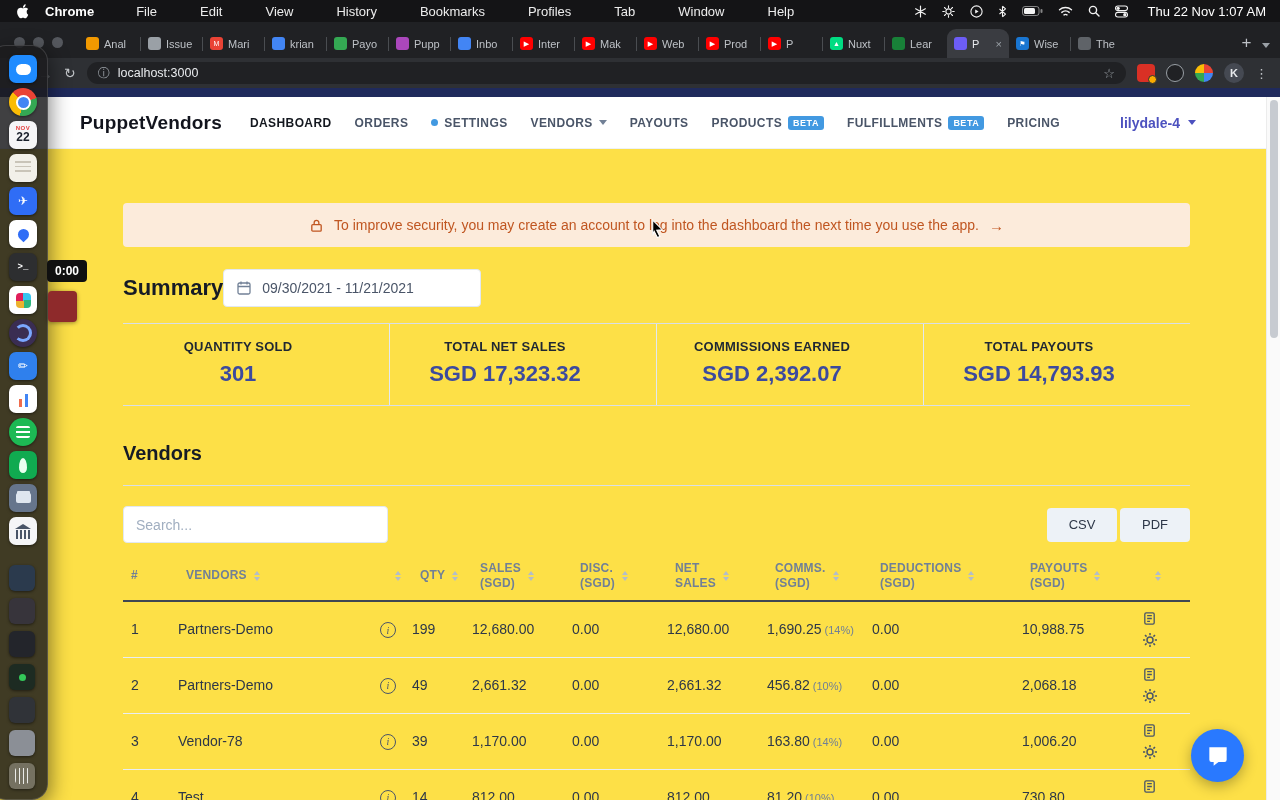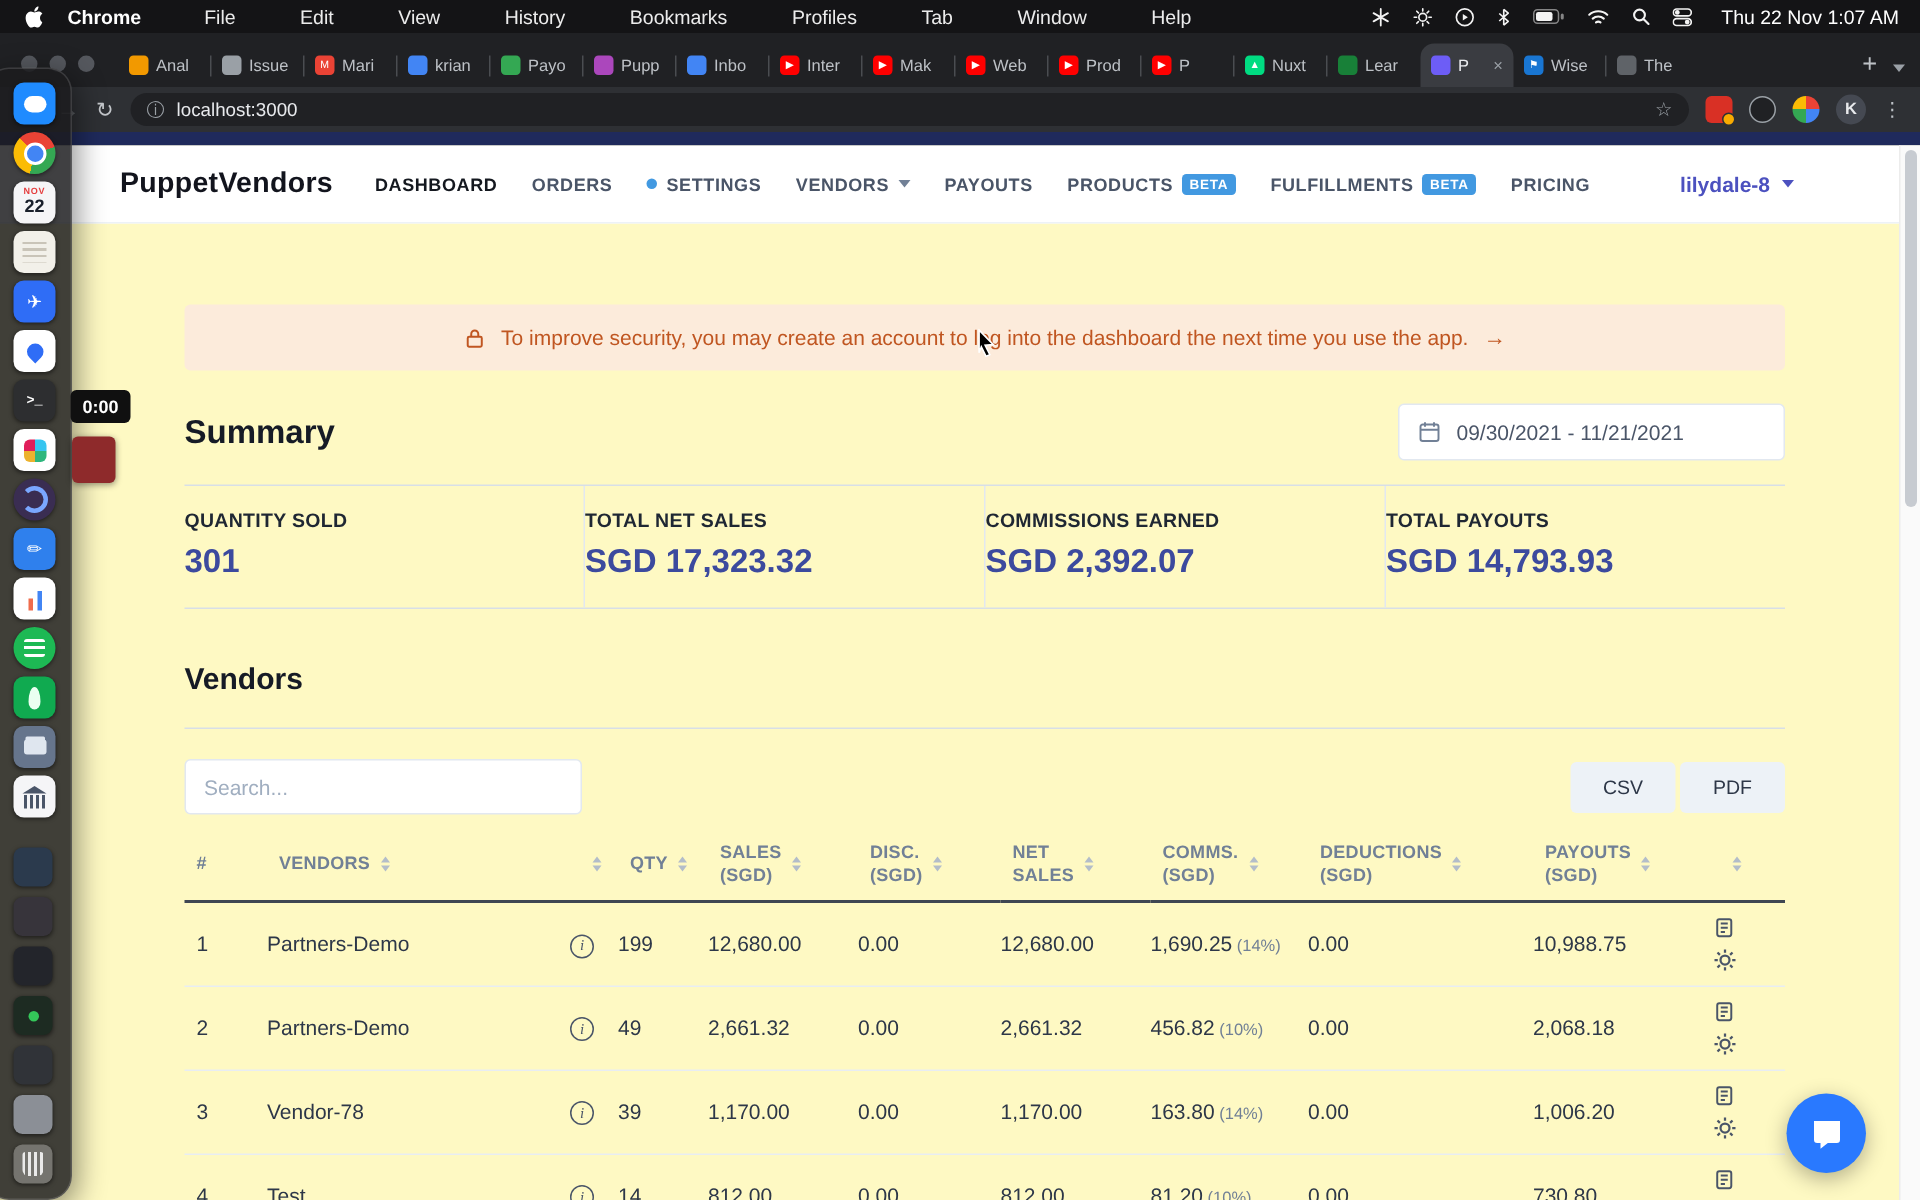--- a/index.html
+++ b/index.html
@@ -41,43 +41,43 @@
   .omni-star { color:#9aa0a6; font-size:13px; }
   .ext { width:18px; height:18px; border-radius:4px; flex:none; position:relative; }
   .ext.e1 { background:#d93025; }
   .ext.e1::after { content:""; position:absolute; right:-2px; bottom:-2px; width:7px; height:7px; border-radius:50%; background:#f9ab00; border:1px solid #2e3034; }
   .ext.e2 { background:#202124; border:1.5px solid #9aa0a6; border-radius:50%; }
   .ext.e3 { background:conic-gradient(#ea4335 0 25%,#4285f4 0 50%,#34a853 0 75%,#fbbc05 0 100%); border-radius:50%; }
   .avatar { width:20px; height:20px; border-radius:50%; background:#454952; color:#e8eaed; font-size:11px; font-weight:700; display:flex; align-items:center; justify-content:center; flex:none; }
   .kebab { color:#bdc1c6; font-size:13px; }
 
   
-  .content { position:relative; height:712px; background:#fef9c3; overflow:hidden; }
+  .content { position:relative; height:712px; background:#fde047; overflow:hidden; }
   .top-strip { height:9px; background:#1f2a5c; }
   .site-nav { height:52px; display:flex; align-items:center; padding:0 84px 0 80px; border-bottom:1px solid #edf2f7; background:#fff; }
   .brand { font-size:19px; font-weight:700; color:#12141d; margin-right:28px; letter-spacing:.2px; }
   .nav-item { font-size:12px; font-weight:600; color:#4a5568; margin-right:23px; display:flex; align-items:center; gap:6px; letter-spacing:.4px; cursor:default; white-space:nowrap; }
   .nav-item.active { color:#14181f; }
   .nav-dot { width:7px; height:7px; border-radius:50%; background:#4299e1; }
   .badge { background:#4299e1; color:#fff; font-size:9px; font-weight:700; padding:2px 5px; border-radius:3px; letter-spacing:.5px; }
   .caret { width:0; height:0; border-left:4px solid transparent; border-right:4px solid transparent; border-top:5px solid #718096; }
   .account { margin-left:auto; color:#4c51bf; font-size:14px; font-weight:600; display:flex; align-items:center; gap:8px; }
   .account .caret { border-top-color:#4c51bf; }
 
   .page-inner { margin:0 90px 0 123px; }
 
   .alert { margin-top:54px; background:#fcebdb; border-radius:4px; height:44px; display:flex; align-items:center; justify-content:center; gap:10px; color:#c05621; font-size:14px; }
   .alert .arrow { font-size:15px; }
 
-  .summary-head { display:flex; align-items:center; justify-content:space-between; margin-top:22px; }
+  .summary-head { display:flex; align-items:center; margin-top:22px; }
   .h1 { font-size:22px; font-weight:600; color:#161b26; }
   .datefield { width:258px; height:38px; border:1px solid #e2e8f0; border-radius:4px; display:flex; align-items:center; gap:10px; padding:0 12px; font-size:14px; color:#4a5568; background:#fff; }
 
   .stats { display:flex; border-top:1px solid #d8dfe7; border-bottom:1px solid #d8dfe7; margin-top:16px; }
-  .stat { flex:1; padding:15px 36px 18px 0; text-align:left; }
+  .stat { flex:1; padding:15px 36px 18px 0; text-align:center; }
   .stat:not(:first-child) { border-left:1px solid #e2e8f0; }
   .stat-label { font-size:13px; font-weight:700; color:#1f2733; letter-spacing:.2px; }
   .stat-value { font-size:22px; font-weight:700; color:#3c4a9e; margin-top:7px; }
 
   .h2 { font-size:20px; font-weight:600; color:#161b26; margin-top:36px; }
   .section-rule { border-bottom:1px solid #d8dfe7; margin-top:20px; }
 
   .controls { display:flex; align-items:center; margin-top:20px; }
   .search { width:265px; height:37px; border:1px solid #e2e8f0; border-radius:4px; padding:0 12px; font-size:14px; color:#2d3748; outline:none; }
   .search::placeholder { color:#a0aec0; }
@@ -419,21 +419,21 @@
         </span>
 
         <span class="nav-item">
 
           <span>PRICING</span>
 
         </span>
 
     </span>
     <span class="account">
-      <span>lilydale-8</span>
+      <span>lilydale-4</span>
       <span class="caret"></span>
     </span>
   </div>
 
   <div class="page-inner">
     <div class="alert">
       <svg width="15" height="15" viewBox="0 0 16 16" fill="none" stroke="#c05621" stroke-width="1.4">
           <rect x="3" y="7" width="10" height="7" rx="1"></rect>
           <path d="M5.5 7V5a2.5 2.5 0 0 1 5 0v2"></path>
         </svg>

